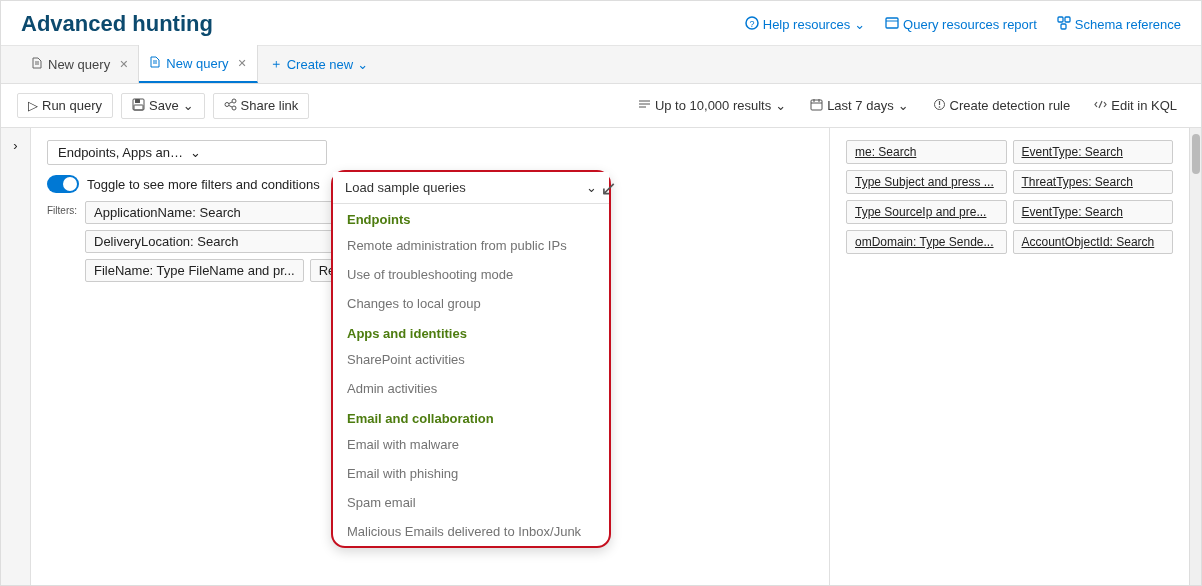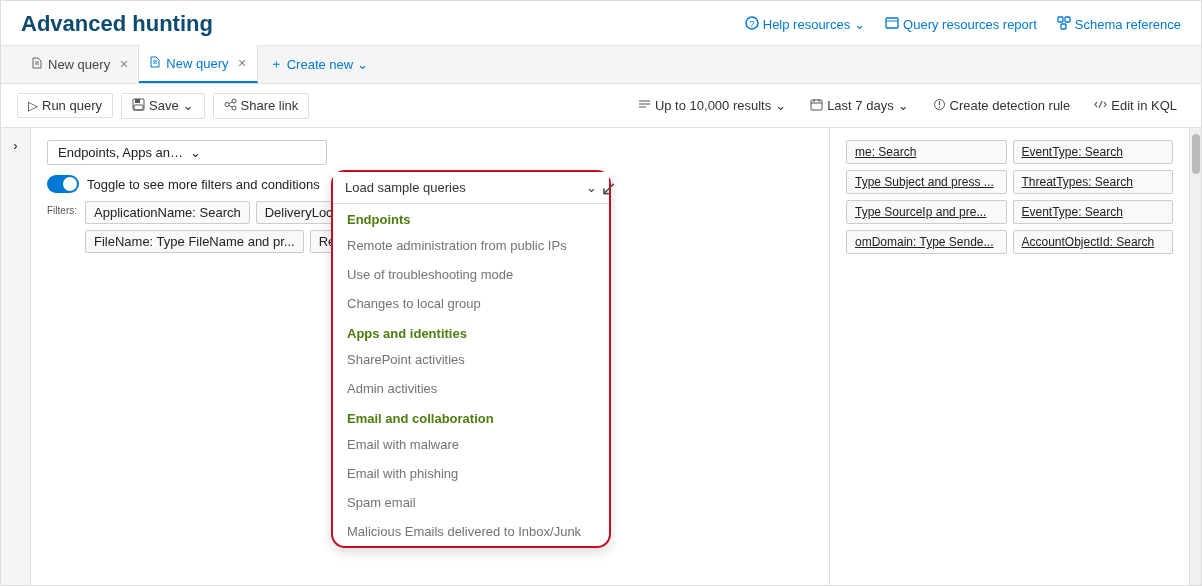--- a/index.html
+++ b/index.html
@@ -225,21 +225,21 @@
       <div class="toggle-row">
         <div class="toggle">
           <div class="toggle-thumb"></div>
         </div>
         <span>Toggle to see more filters and conditions</span>
       </div>
 
       <div style="display:flex; align-items:flex-start; gap:8px; flex-wrap:wrap;">
         <span class="filter-label">Filters:</span>
         <div style="display:flex; flex-direction:column; gap:6px;">
-          <div style="display:flex; gap:6px; flex-wrap:wrap;">
+          <div style="display:flex; gap:6px; flex-wrap:wrap;flex-direction:column;">
             <span class="filter-tag">ApplicationName: Search</span>
             <span class="filter-tag">DeliveryLocation: Search</span>
           </div>
           <div style="display:flex; gap:6px; flex-wrap:wrap;">
             <span class="filter-tag">FileName: Type FileName and pr...</span>
             <span class="filter-tag">RecipientEmailAddress: Type Rec...</span>
           </div>
         </div>
       </div>
 

